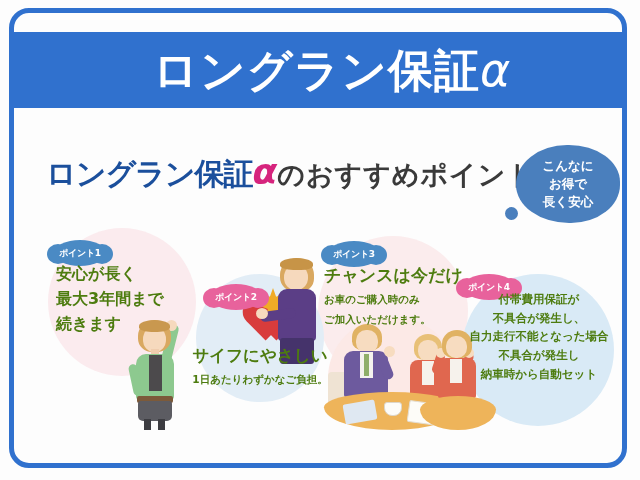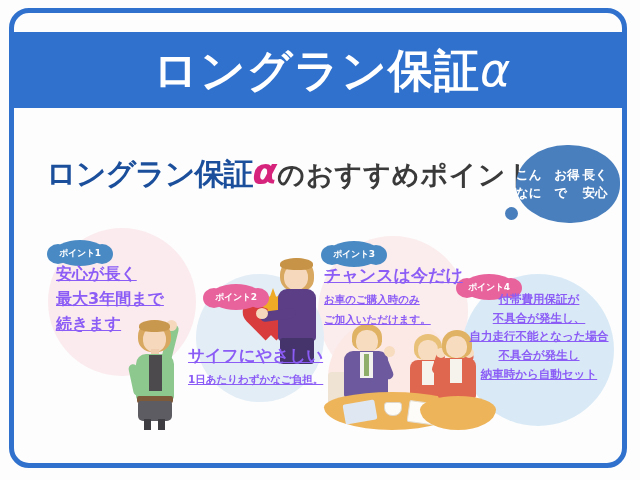--- a/index.html
+++ b/index.html
@@ -34,21 +34,21 @@
     font-size:30px;font-weight:bold;line-height:1;
   }
   .subtitle .brand{color:#1b4f9c;letter-spacing:-1px;}
   .subtitle .alpha{color:#d6247d;font-style:italic;font-size:36px;font-weight:bold;}
   .subtitle .rest{color:#3a3a3a;font-size:27px;letter-spacing:1px;}
 
   
   .bubble{
     position:absolute;left:516px;top:145px;width:104px;height:78px;
     background:#4a7fbd;border-radius:50% 50% 48% 52%/52% 48% 50% 50%;
-    display:flex;flex-direction:row;align-items:center;justify-content:center;
+    display:flex;flex-direction:column;align-items:center;justify-content:center;
     color:#fff;font-size:12.5px;font-weight:bold;line-height:1.45;
   }
   .bubble-tail{
     position:absolute;left:505px;top:207px;width:13px;height:13px;
     background:#4a7fbd;border-radius:50%;
   }
 
   
   .blob{position:absolute;border-radius:50%;}
   .blob-p1{left:48px;top:228px;width:148px;height:148px;background:#fbebee;}
@@ -70,26 +70,26 @@
   .badge::before{left:-7px;top:4px;width:22px;height:20px;}
   .badge::after{right:-7px;top:4px;width:22px;height:20px;}
   .badge-blue{background:#4a8ac4;}
   .badge-pink{background:#e8629c;}
   .b1{left:54px;top:240px;}
   .b2{left:210px;top:284px;}
   .b3{left:328px;top:241px;}
   .b4{left:463px;top:274px;}
 
   
-  .ptext{position:absolute;z-index:7;color:#8b5cf6;text-decoration:underline;}
+  .ptext{position:absolute;z-index:7;color:#4d7c0f;}
   .ptext .head{font-size:16px;font-weight:bold;line-height:1.55;white-space:nowrap;}
   .ptext .sub{font-size:10.5px;font-weight:bold;line-height:1.5;white-space:nowrap;margin-top:3px;}
 
   .t1{left:56px;top:262px;}
-  .t2{left:188px;top:343px;width:144px;}
+  .t2{left:188px;top:343px;text-align:center;width:144px;}
   .t2 .head{font-size:16.5px;}
   .t3{left:324px;top:262px;}
   .t3 .head{font-size:17px;}
   .t3 .sub{font-size:10.5px;line-height:1.55;}
   .t4{left:466px;top:290px;text-align:center;width:146px;}
   .t4 .line{font-size:11.5px;font-weight:bold;line-height:1.62;white-space:nowrap;}
 
   
   .art{position:absolute;z-index:5;}
 

